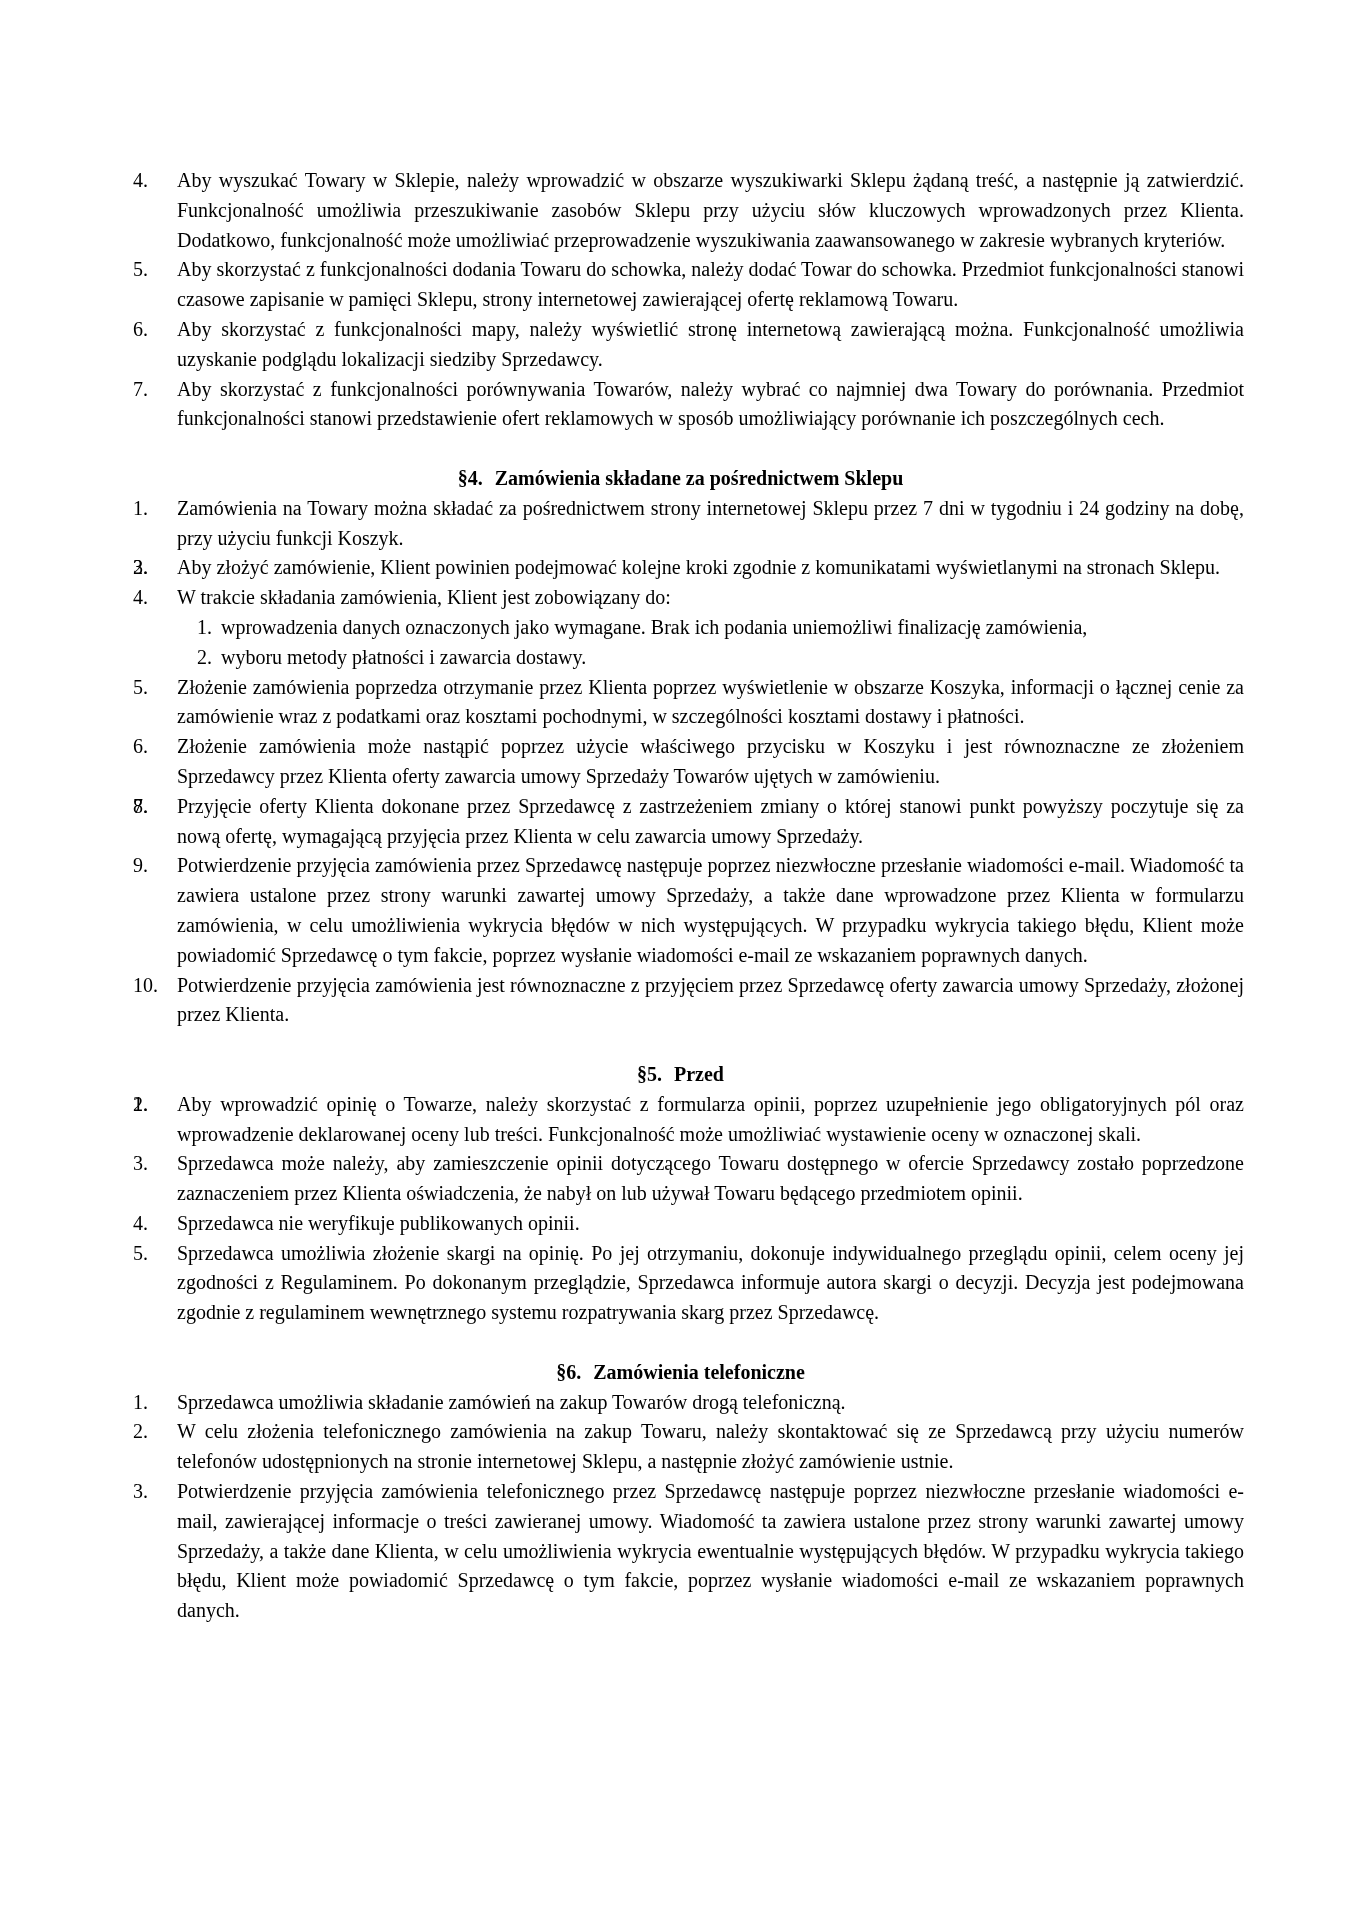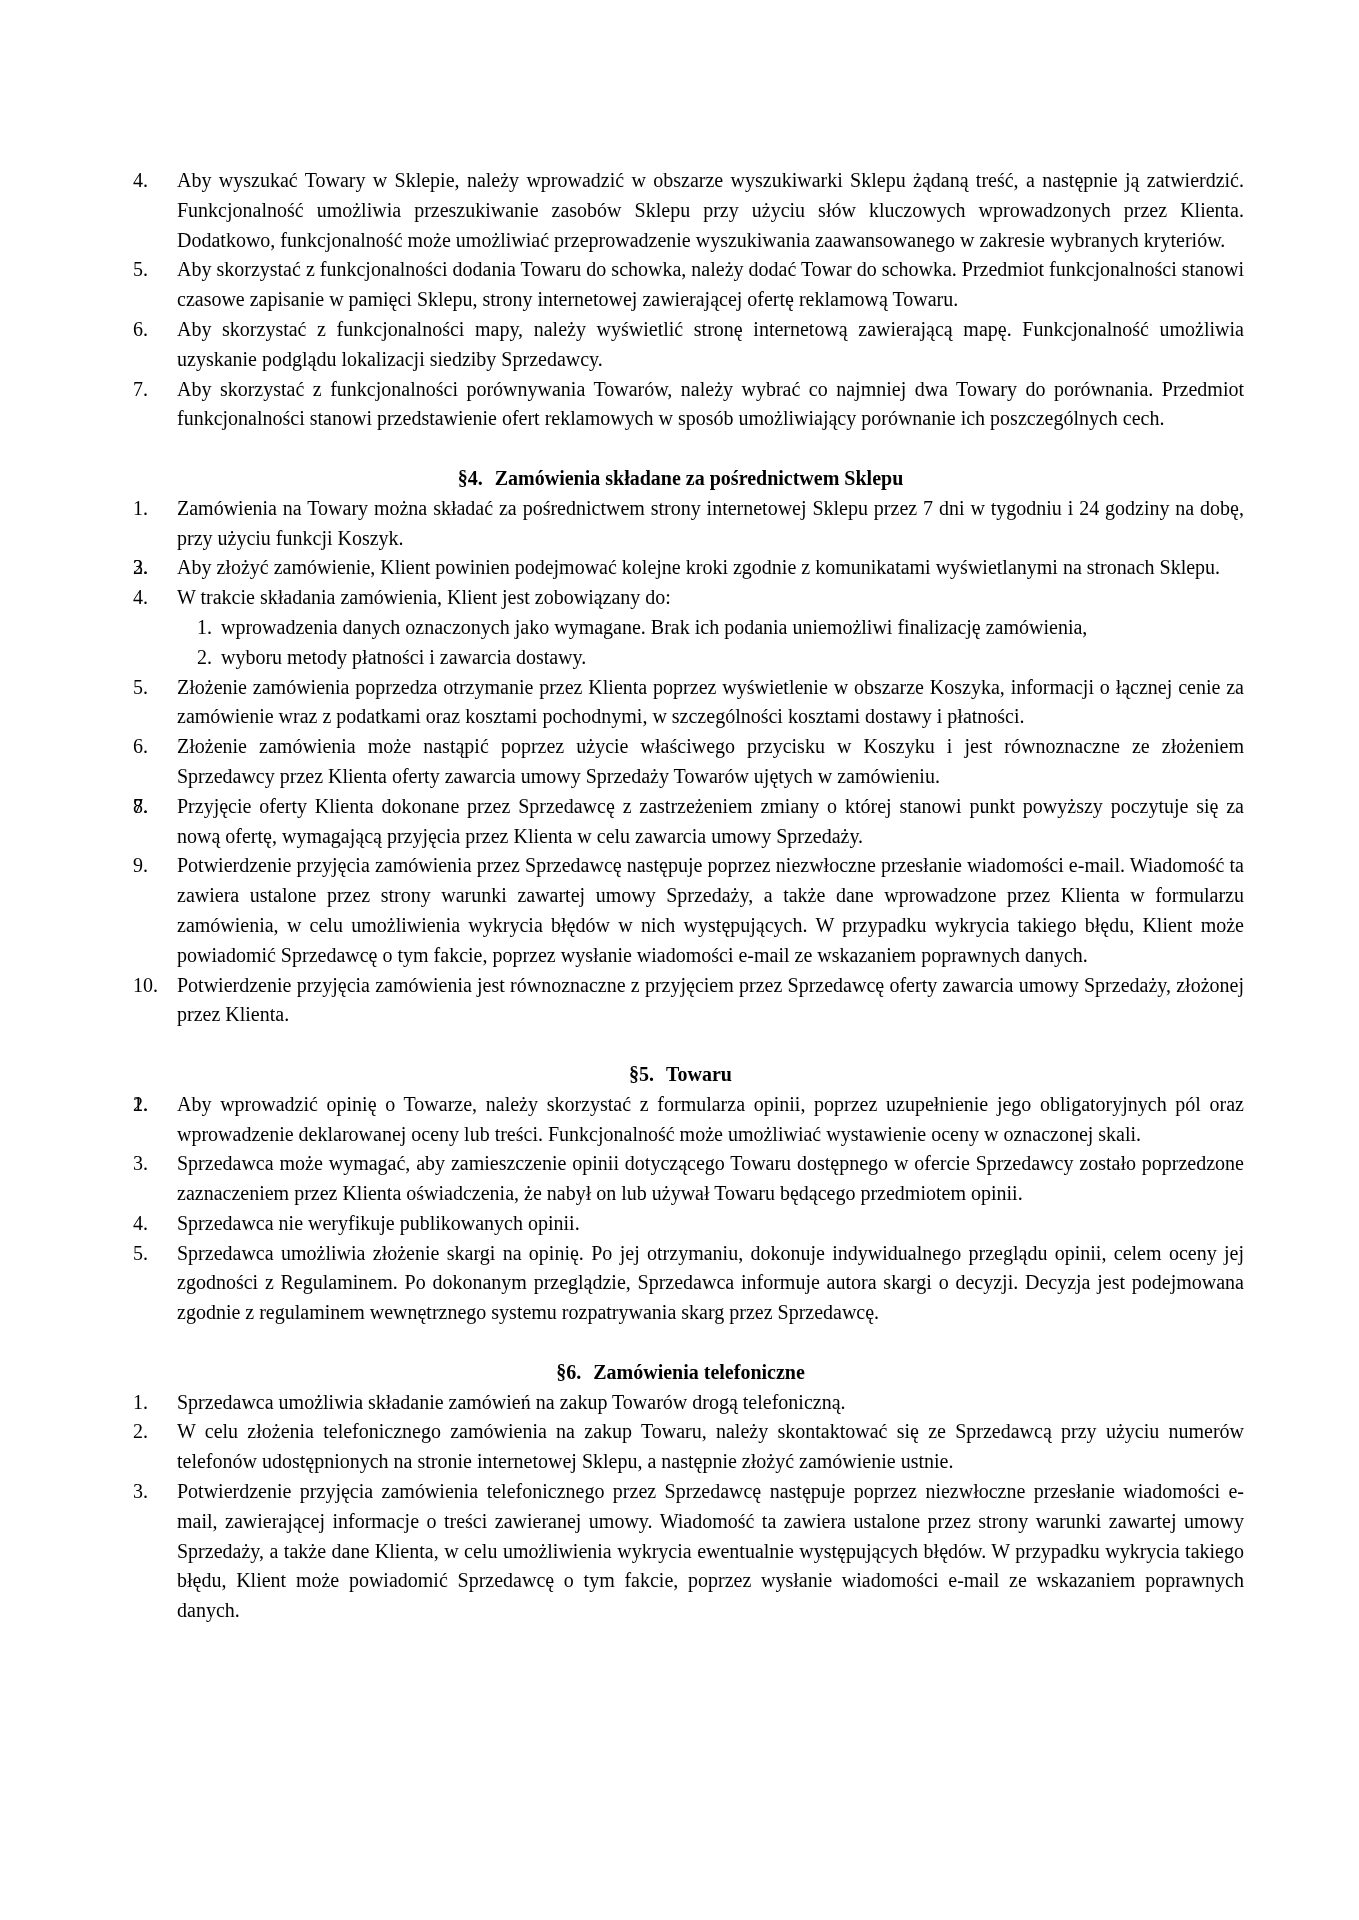--- a/index.html
+++ b/index.html
@@ -42,45 +42,45 @@
 </style>
 </head>
 <body>
 
 <div class="page">
   <div class="content">
 
     <section>
       <div class="item"><span class="num">4.</span><span>Aby wyszukać Towary w Sklepie, należy wprowadzić w obszarze wyszukiwarki Sklepu żądaną treść, a następnie ją zatwierdzić. Funkcjonalność umożliwia przeszukiwanie zasobów Sklepu przy użyciu słów kluczowych wprowadzonych przez Klienta. Dodatkowo, funkcjonalność może umożliwiać przeprowadzenie wyszukiwania zaawansowanego w zakresie wybranych kryteriów.</span></div>
       <div class="item"><span class="num">5.</span><span>Aby skorzystać z funkcjonalności dodania Towaru do schowka, należy dodać Towar do schowka. Przedmiot funkcjonalności stanowi czasowe zapisanie w pamięci Sklepu, strony internetowej zawierającej ofertę reklamową Towaru.</span></div>
-      <div class="item"><span class="num">6.</span><span>Aby skorzystać z funkcjonalności mapy, należy wyświetlić stronę internetową zawierającą mapę. Funkcjonalność umożliwia uzyskanie podglądu lokalizacji siedziby Sprzedawcy.</span></div>
+      <div class="item"><span class="num">6.</span><span>Aby skorzystać z funkcjonalności mapy, należy wyświetlić stronę internetową zawierającą można. Funkcjonalność umożliwia uzyskanie podglądu lokalizacji siedziby Sprzedawcy.</span></div>
       <div class="item"><span class="num">7.</span><span>Aby skorzystać z funkcjonalności porównywania Towarów, należy wybrać co najmniej dwa Towary do porównania. Przedmiot funkcjonalności stanowi przedstawienie ofert reklamowych w sposób umożliwiający porównanie ich poszczególnych cech.</span></div>
     </section>
 
     <section>
       <div class="heading"><span class="prefix">§4.</span><span class="title">Zamówienia składane za pośrednictwem Sklepu</span></div>
       <div class="item"><span class="num">1.</span><span>Zamówienia na Towary można składać za pośrednictwem strony internetowej Sklepu przez 7 dni w tygodniu i 24 godziny na dobę, przy użyciu funkcji Koszyk.</span></div>
       <div class="item"><span class="num">2.</span></div>
       <div class="item"><span class="num">3.</span><span>Aby złożyć zamówienie, Klient powinien podejmować kolejne kroki zgodnie z komunikatami wyświetlanymi na stronach Sklepu.</span></div>
       <div class="item"><span class="num">4.</span><span>W trakcie składania zamówienia, Klient jest zobowiązany do:</span></div>
       <div class="item sub"><span class="num">1.</span><span>wprowadzenia danych oznaczonych jako wymagane. Brak ich podania uniemożliwi finalizację zamówienia,</span></div>
       <div class="item sub"><span class="num">2.</span><span>wyboru metody płatności i zawarcia dostawy.</span></div>
       <div class="item"><span class="num">5.</span><span>Złożenie zamówienia poprzedza otrzymanie przez Klienta poprzez wyświetlenie w obszarze Koszyka, informacji o łącznej cenie za zamówienie wraz z podatkami oraz kosztami pochodnymi, w szczególności kosztami dostawy i płatności.</span></div>
       <div class="item"><span class="num">6.</span><span>Złożenie zamówienia może nastąpić poprzez użycie właściwego przycisku w Koszyku i jest równoznaczne ze złożeniem Sprzedawcy przez Klienta oferty zawarcia umowy Sprzedaży Towarów ujętych w zamówieniu.</span></div>
       <div class="item"><span class="num">7.</span></div>
       <div class="item"><span class="num">8.</span><span>Przyjęcie oferty Klienta dokonane przez Sprzedawcę z zastrzeżeniem zmiany o której stanowi punkt powyższy poczytuje się za nową ofertę, wymagającą przyjęcia przez Klienta w celu zawarcia umowy Sprzedaży.</span></div>
       <div class="item"><span class="num">9.</span><span>Potwierdzenie przyjęcia zamówienia przez Sprzedawcę następuje poprzez niezwłoczne przesłanie wiadomości e-mail. Wiadomość ta zawiera ustalone przez strony warunki zawartej umowy Sprzedaży, a także dane wprowadzone przez Klienta w formularzu zamówienia, w celu umożliwienia wykrycia błędów w nich występujących. W przypadku wykrycia takiego błędu, Klient może powiadomić Sprzedawcę o tym fakcie, poprzez wysłanie wiadomości e-mail ze wskazaniem poprawnych danych.</span></div>
       <div class="item"><span class="num">10.</span><span>Potwierdzenie przyjęcia zamówienia jest równoznaczne z przyjęciem przez Sprzedawcę oferty zawarcia umowy Sprzedaży, złożonej przez Klienta.</span></div>
     </section>
 
     <section>
-      <div class="heading"><span class="prefix">§5.</span><span class="title">Towaru</span></div>
+      <div class="heading"><span class="prefix">§5.</span><span class="title">Przed</span></div>
       <div class="item"><span class="num">1.</span></div>
       <div class="item"><span class="num">2.</span><span>Aby wprowadzić opinię o Towarze, należy skorzystać z formularza opinii, poprzez uzupełnienie jego obligatoryjnych pól oraz wprowadzenie deklarowanej oceny lub treści. Funkcjonalność może umożliwiać wystawienie oceny w oznaczonej skali.</span></div>
-      <div class="item"><span class="num">3.</span><span>Sprzedawca może wymagać, aby zamieszczenie opinii dotyczącego Towaru dostępnego w ofercie Sprzedawcy zostało poprzedzone zaznaczeniem przez Klienta oświadczenia, że nabył on lub używał Towaru będącego przedmiotem opinii.</span></div>
+      <div class="item"><span class="num">3.</span><span>Sprzedawca może należy, aby zamieszczenie opinii dotyczącego Towaru dostępnego w ofercie Sprzedawcy zostało poprzedzone zaznaczeniem przez Klienta oświadczenia, że nabył on lub używał Towaru będącego przedmiotem opinii.</span></div>
       <div class="item"><span class="num">4.</span><span>Sprzedawca nie weryfikuje publikowanych opinii.</span></div>
       <div class="item"><span class="num">5.</span><span>Sprzedawca umożliwia złożenie skargi na opinię. Po jej otrzymaniu, dokonuje indywidualnego przeglądu opinii, celem oceny jej zgodności z Regulaminem. Po dokonanym przeglądzie, Sprzedawca informuje autora skargi o decyzji. Decyzja jest podejmowana zgodnie z regulaminem wewnętrznego systemu rozpatrywania skarg przez Sprzedawcę.</span></div>
     </section>
 
     <section>
       <div class="heading"><span class="prefix">§6.</span><span class="title">Zamówienia telefoniczne</span></div>
       <div class="item"><span class="num">1.</span><span>Sprzedawca umożliwia składanie zamówień na zakup Towarów drogą telefoniczną.</span></div>
       <div class="item"><span class="num">2.</span><span>W celu złożenia telefonicznego zamówienia na zakup Towaru, należy skontaktować się ze Sprzedawcą przy użyciu numerów telefonów udostępnionych na stronie internetowej Sklepu, a następnie złożyć zamówienie ustnie.</span></div>
       <div class="item"><span class="num">3.</span><span>Potwierdzenie przyjęcia zamówienia telefonicznego przez Sprzedawcę następuje poprzez niezwłoczne przesłanie wiadomości e-mail, zawierającej informacje o treści zawieranej umowy. Wiadomość ta zawiera ustalone przez strony warunki zawartej umowy Sprzedaży, a także dane Klienta, w celu umożliwienia wykrycia ewentualnie występujących błędów. W przypadku wykrycia takiego błędu, Klient może powiadomić Sprzedawcę o tym fakcie, poprzez wysłanie wiadomości e-mail ze wskazaniem poprawnych danych.</span></div>
     </section>

